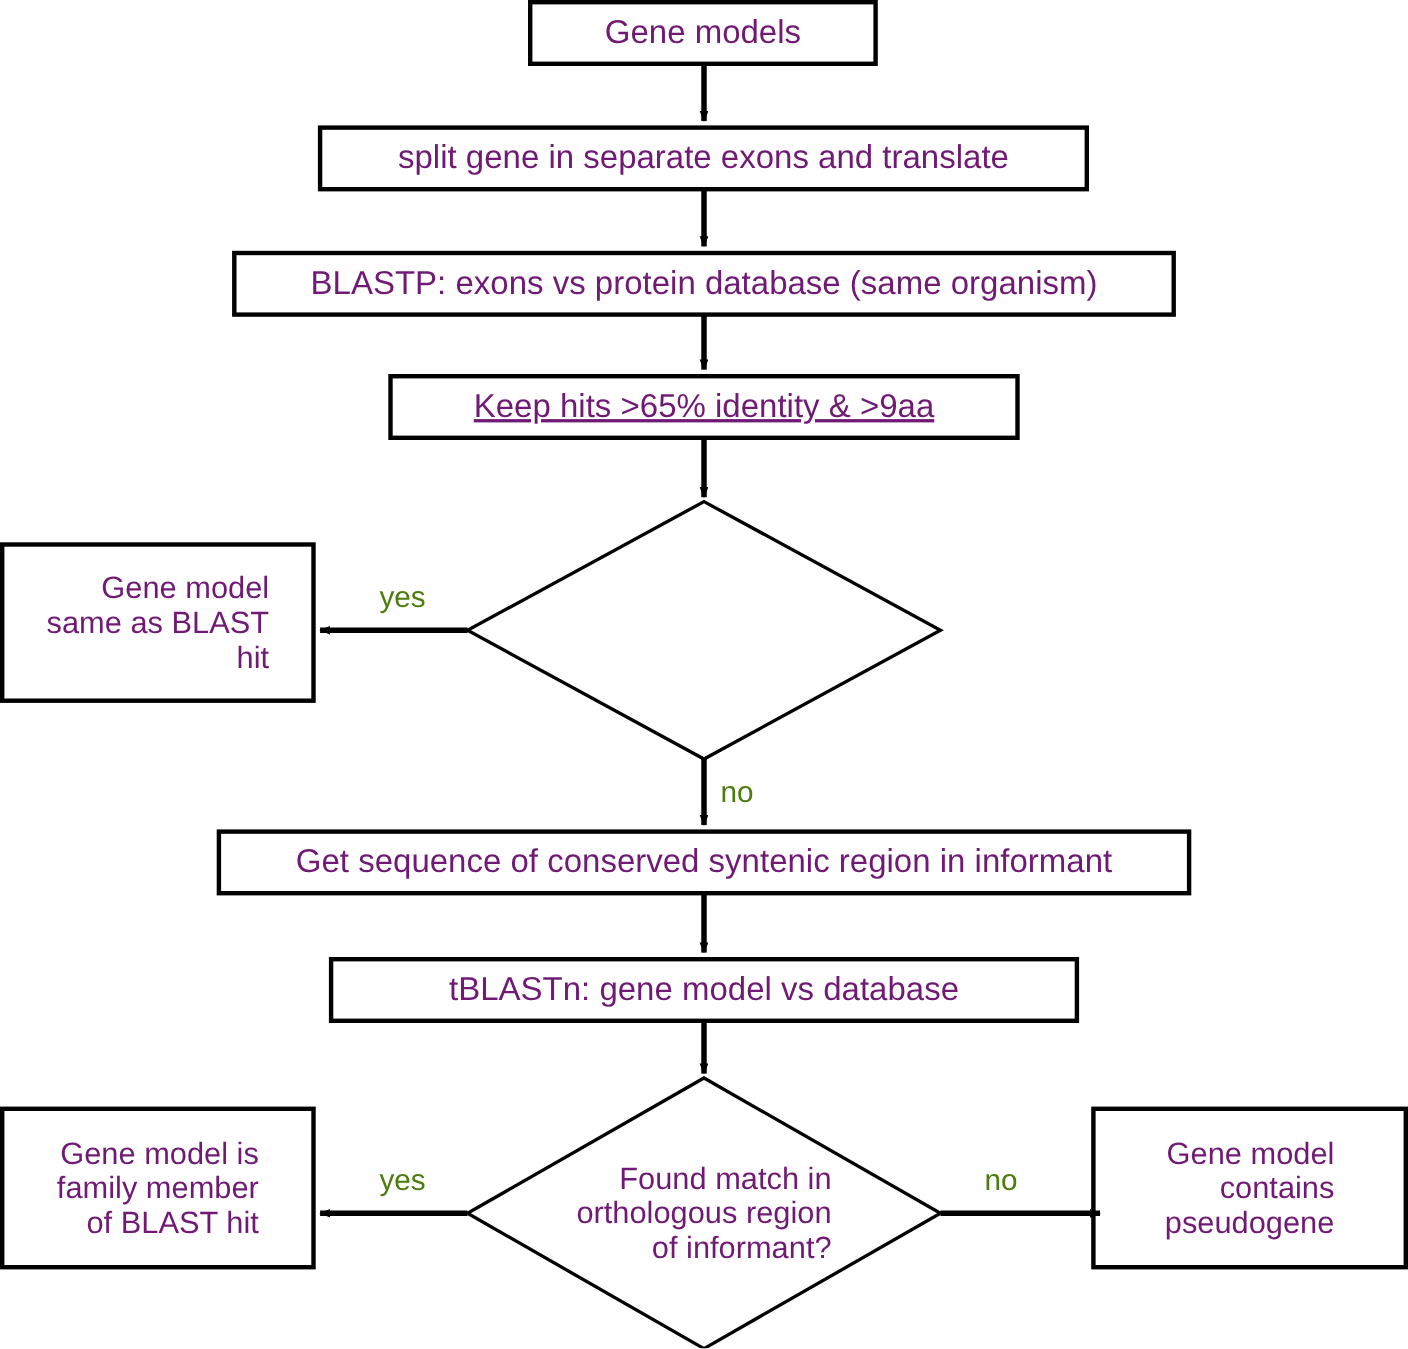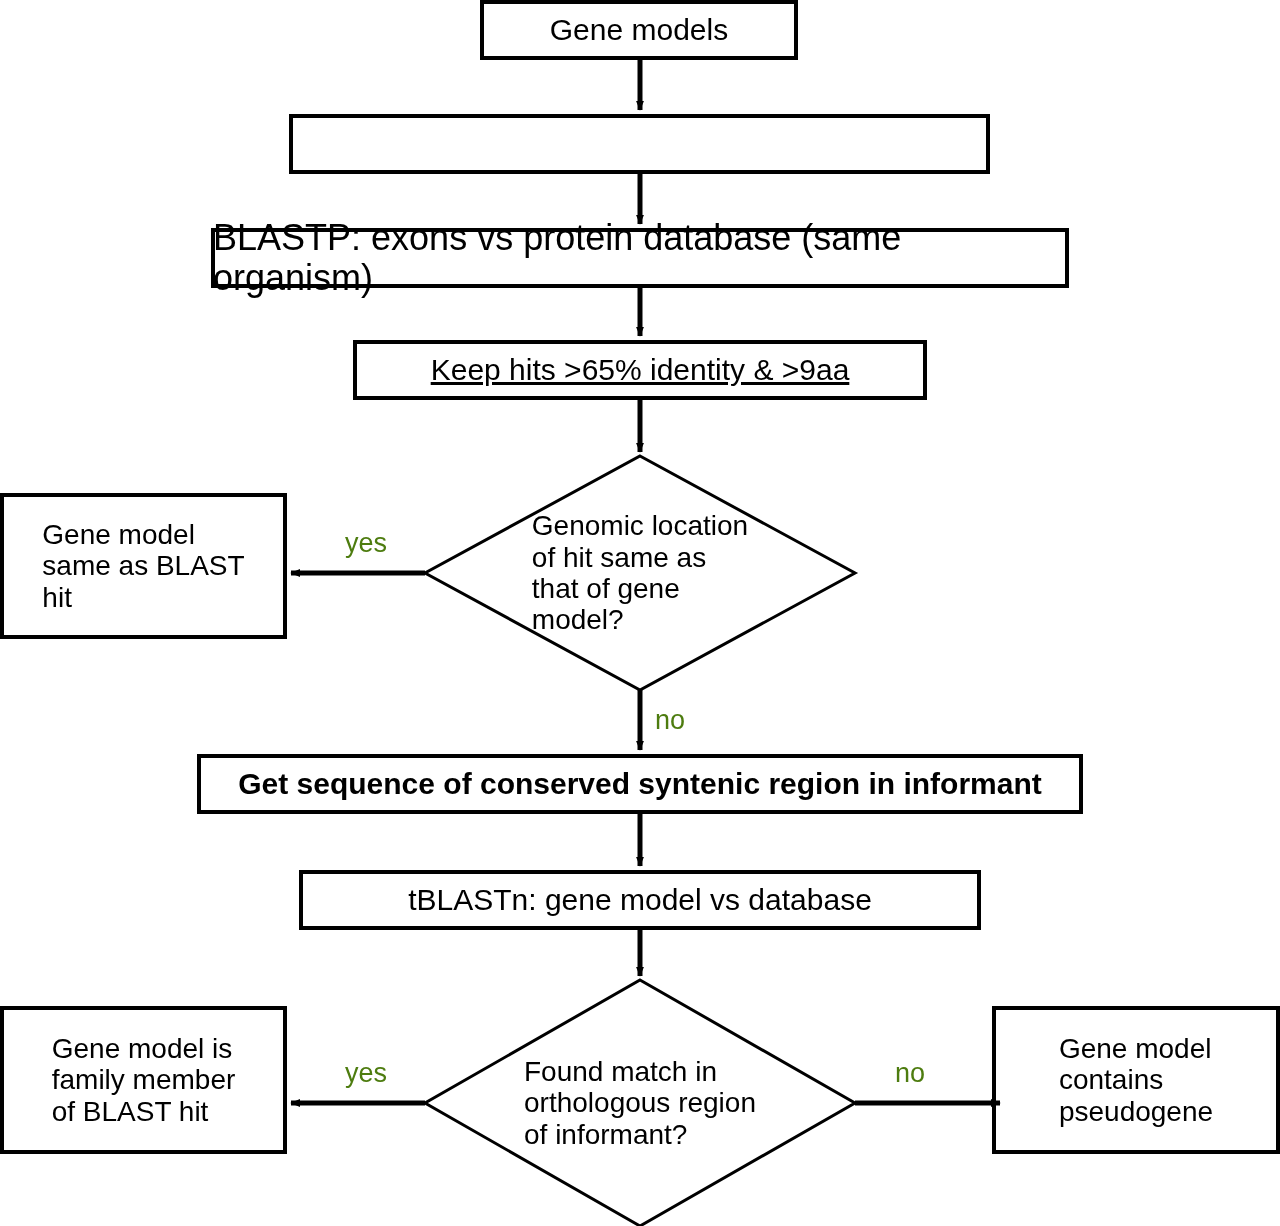--- a/index.html
+++ b/index.html
@@ -20,22 +20,22 @@
     top: 0;
     left: 0;
     width: 1280px;
     height: 1226px;
   }
   .node-text {
     position: absolute;
     display: flex;
     align-items: center;
     justify-content: center;
-    text-align: left;
-    color: #000000;
+    text-align: right;
+    color: #701a75;
     font-family: "Liberation Sans", sans-serif;
     line-height: 1.12;
     pointer-events: none;
     white-space: pre-line;
   }
   .edge-label {
     position: absolute;
     color: #4d7c0f;
     font-family: "Liberation Sans", sans-serif;
     font-size: 27px;
@@ -76,35 +76,32 @@
     <line x1="640" y1="812" x2="640" y2="866" stroke="#000000" stroke-width="5" marker-end="url(#arrow)"></line>
     <line x1="640" y1="928" x2="640" y2="976" stroke="#000000" stroke-width="5" marker-end="url(#arrow)"></line>
 
     <line x1="425" y1="573" x2="291" y2="573" stroke="#000000" stroke-width="5" marker-end="url(#arrow)"></line>
     <line x1="425" y1="1103" x2="291" y2="1103" stroke="#000000" stroke-width="5" marker-end="url(#arrow)"></line>
     <line x1="855" y1="1103" x2="1000" y2="1103" stroke="#000000" stroke-width="5" marker-end="url(#arrow)"></line>
   </svg>
 
   <div class="node-text" style="left:482px; top:2px; width:314px; height:56px; font-size:30px;">Gene models</div>
 
+  <div class="node-text" style="left:291px; top:116px; width:697px; height:56px; font-size:30px;">split gene in separate exons and translate</div>
 
-  <div class="node-text" style="left:213px; top:230px; width:854px; height:56px; font-size:36px;">BLASTP: exons vs protein database (same organism)</div>
+  <div class="node-text" style="left:213px; top:230px; width:854px; height:56px; font-size:30px;">BLASTP: exons vs protein database (same organism)</div>
 
   <div class="node-text" style="left:355px; top:342px; width:570px; height:56px; font-size:30px;text-decoration:underline;">Keep hits &gt;65% identity &amp; &gt;9aa</div>
 
-  <div class="node-text" style="left:455px; top:493px; width:370px; height:160px; font-size:28px;">Genomic location
-of hit same as
-that of gene
-model?</div>
 
   <div class="node-text" style="left:2px; top:495px; width:283px; height:142px; font-size:28px;">Gene model
 same as BLAST
 hit</div>
 
-  <div class="node-text" style="left:199px; top:756px; width:882px; height:56px; font-size:30px;font-weight:bold;">Get sequence of conserved syntenic region in informant</div>
+  <div class="node-text" style="left:199px; top:756px; width:882px; height:56px; font-size:30px;">Get sequence of conserved syntenic region in informant</div>
 
   <div class="node-text" style="left:301px; top:872px; width:678px; height:56px; font-size:30px;">tBLASTn: gene model vs database</div>
 
   <div class="node-text" style="left:2px; top:1008px; width:283px; height:144px; font-size:28px;">Gene model is
 family member
 of BLAST hit</div>
 
   <div class="node-text" style="left:450px; top:1042px; width:380px; height:122px; font-size:28px;">Found match in
 orthologous region
 of informant?</div>

